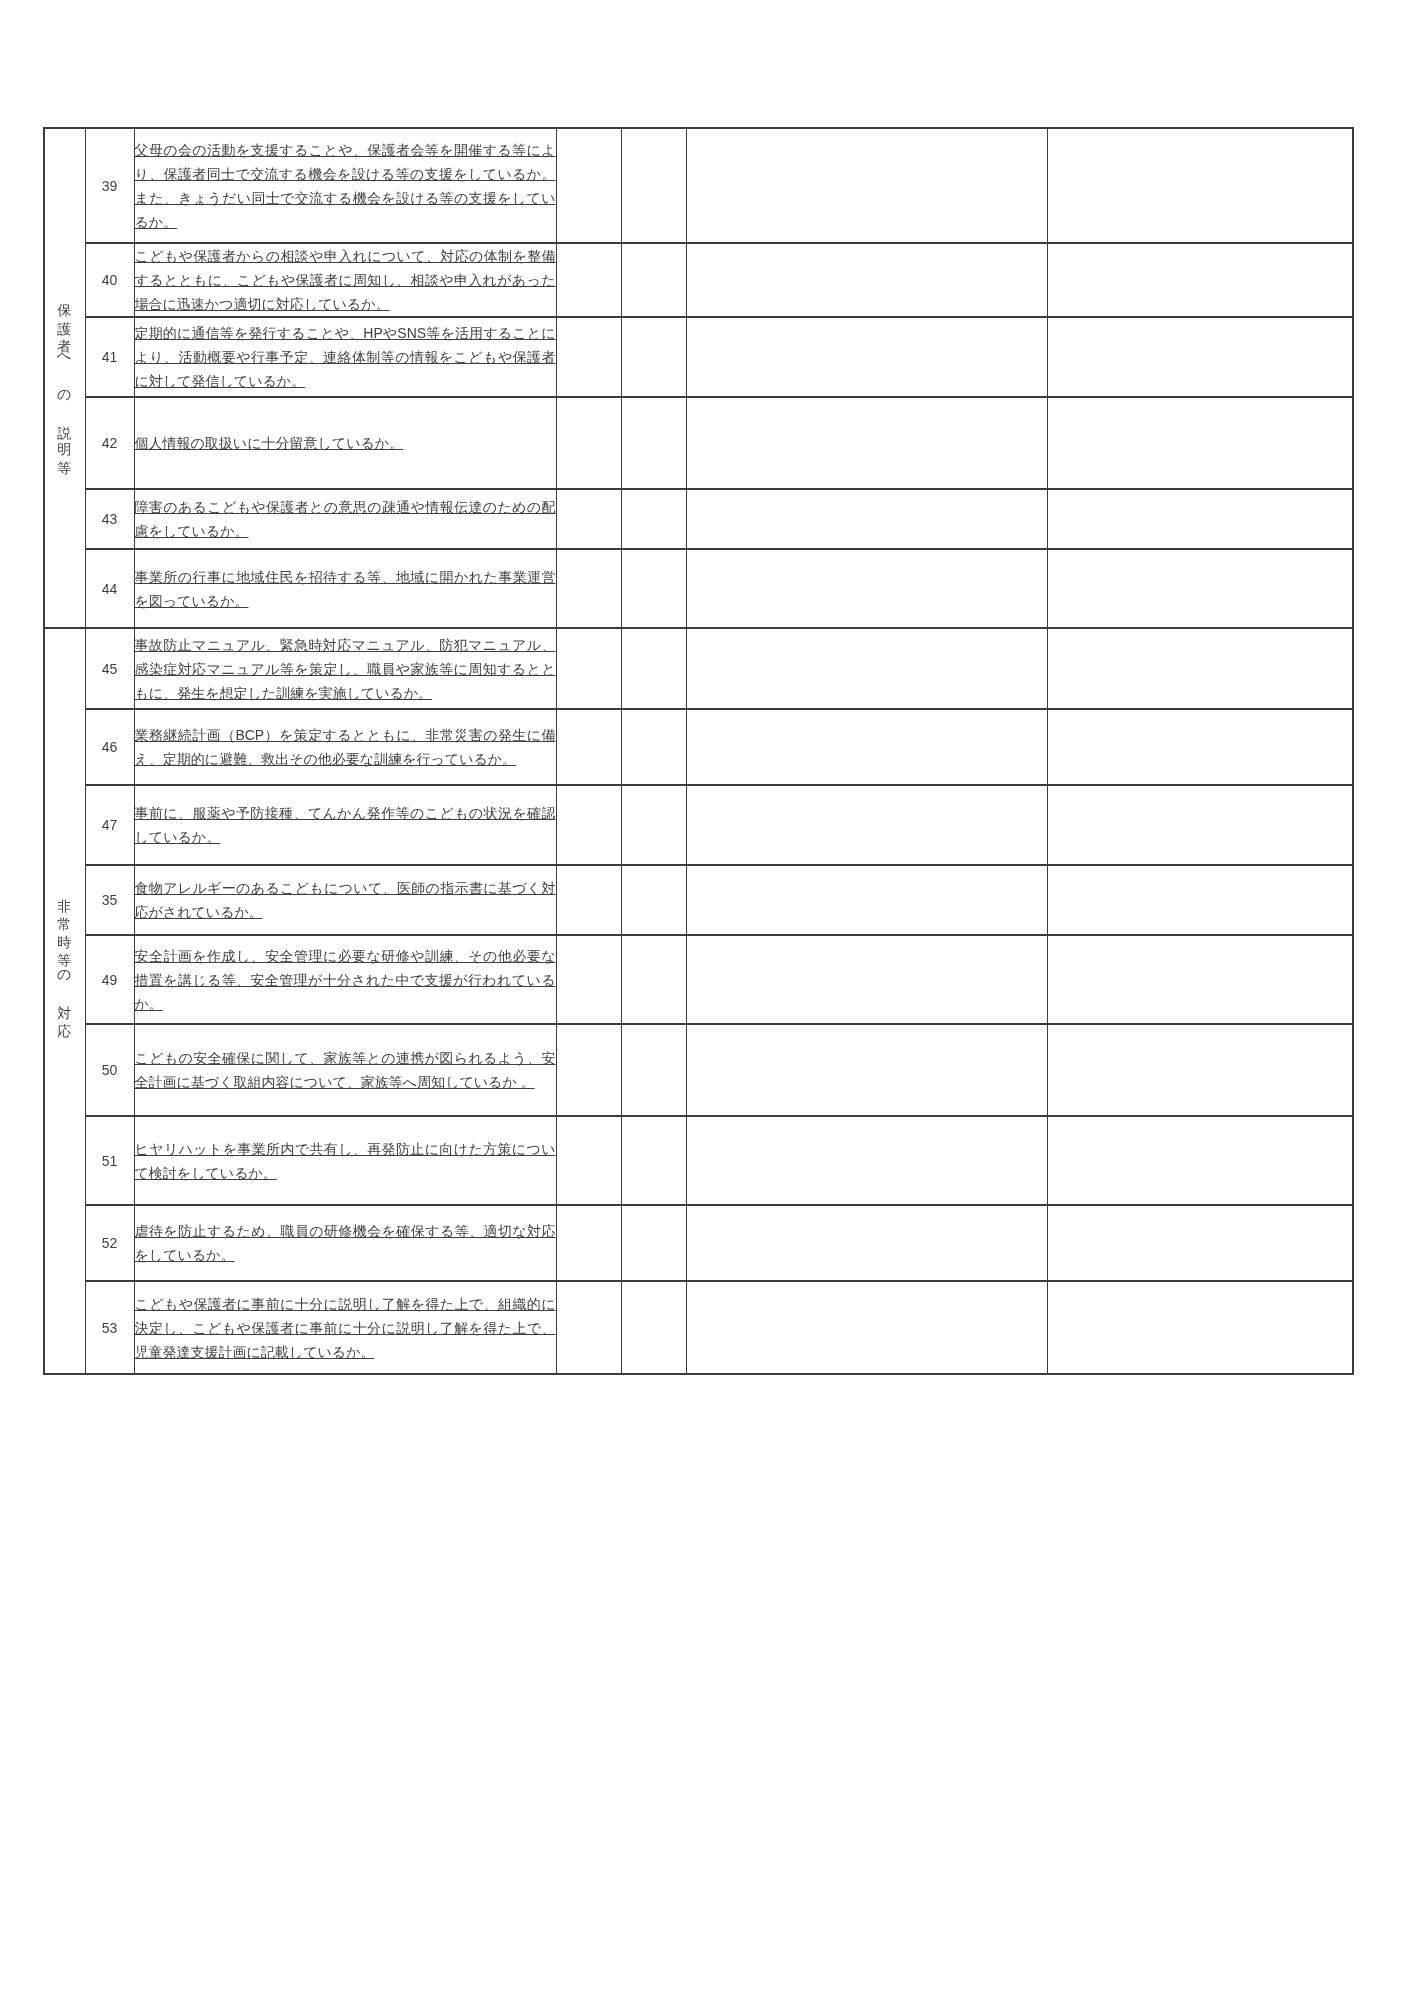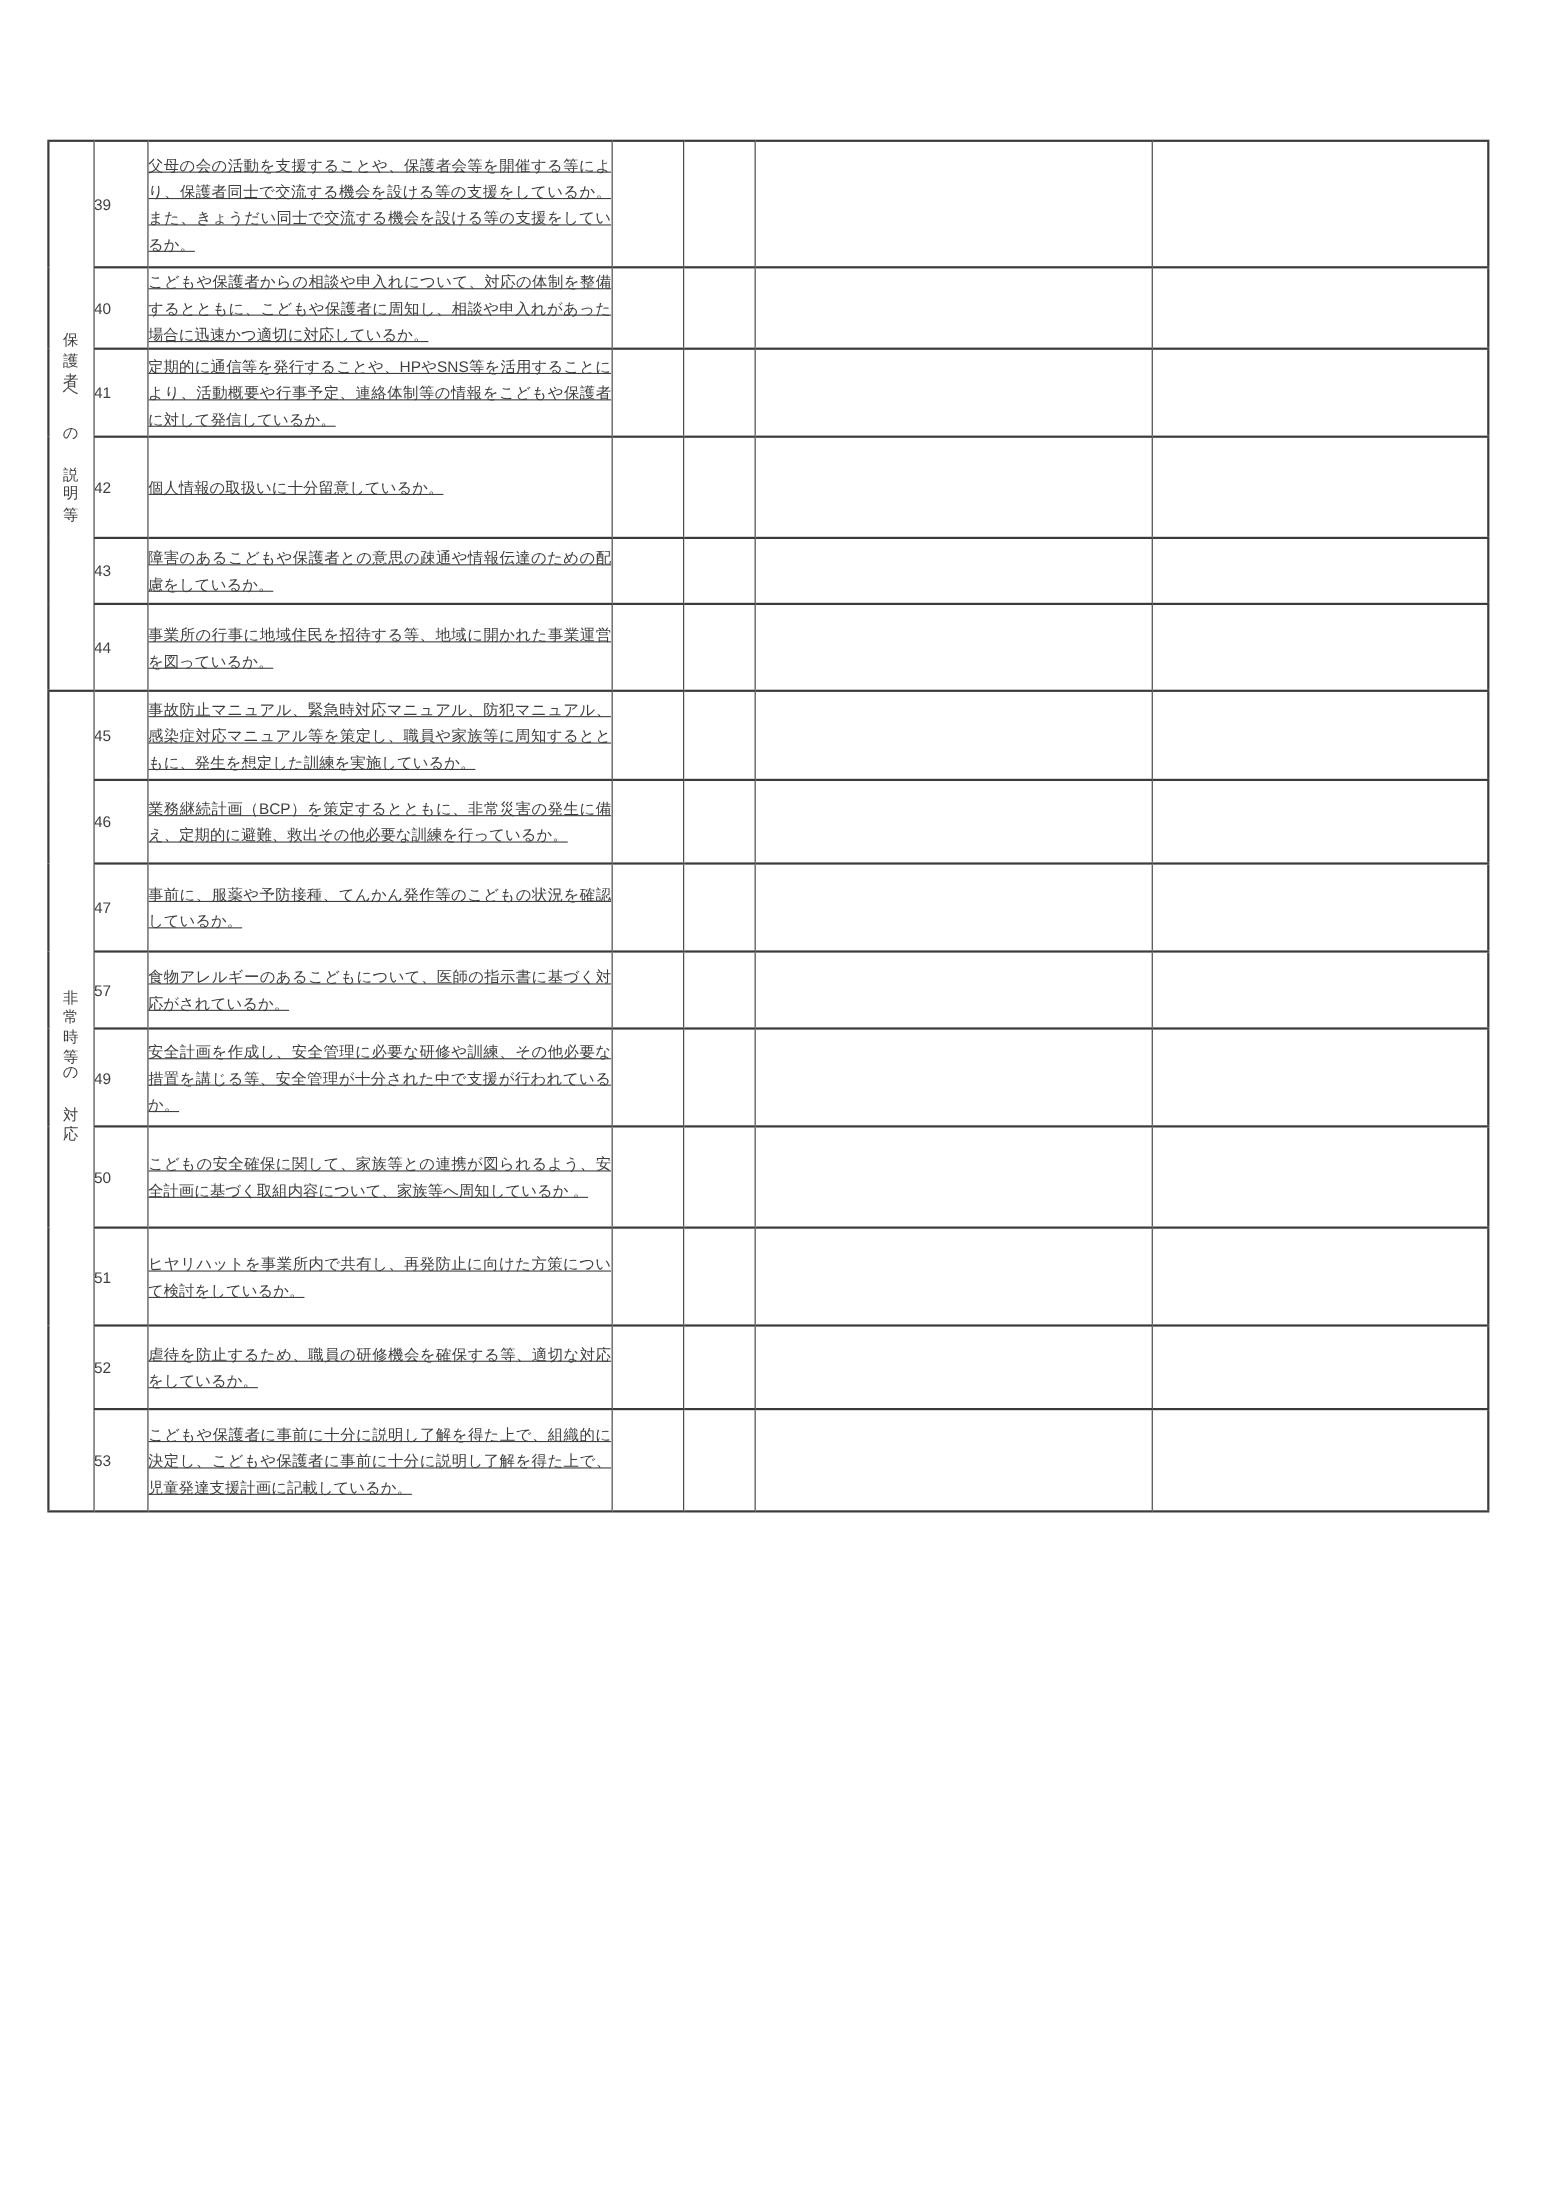--- a/index.html
+++ b/index.html
@@ -46,20 +46,21 @@
     letter-spacing: 18px;
     color: #3f3f3f;
     white-space: nowrap;
   }
   td.cat-top { vertical-align: top; }
   td.cat-top .vlabel { padding-top: 8px; }
   td.cat-mid { vertical-align: middle; }
   td.cat-mid .vlabel { margin-bottom: 80px; }
   td.num {
     background: #fce8c6;
+    text-align: center;
     font-size: 14px;
   }
   td.q {
     font-size: 14px;
     line-height: 24px;
     padding: 2px 6px 2px 7px;
     text-align: justify;
     text-justify: inter-character;
     text-decoration: underline;
   }
@@ -150,21 +151,21 @@
     </tr>
     <tr style="height:80px">
       <td class="num">47</td>
       <td class="q">事前に、服薬や予防接種、てんかん発作等のこどもの状況を確認しているか。</td>
       <td class="blank"></td>
       <td class="blank"></td>
       <td class="blank"></td>
       <td class="blank"></td>
     </tr>
     <tr style="height:70px">
-      <td class="num">57</td>
+      <td class="num">35</td>
       <td class="q">食物アレルギーのあるこどもについて、医師の指示書に基づく対応がされているか。</td>
       <td class="blank"></td>
       <td class="blank"></td>
       <td class="blank"></td>
       <td class="blank"></td>
     </tr>
     <tr style="height:89px">
       <td class="num">49</td>
       <td class="q">安全計画を作成し、安全管理に必要な研修や訓練、その他必要な措置を講じる等、安全管理が十分された中で支援が行われているか。</td>
       <td class="blank"></td>

